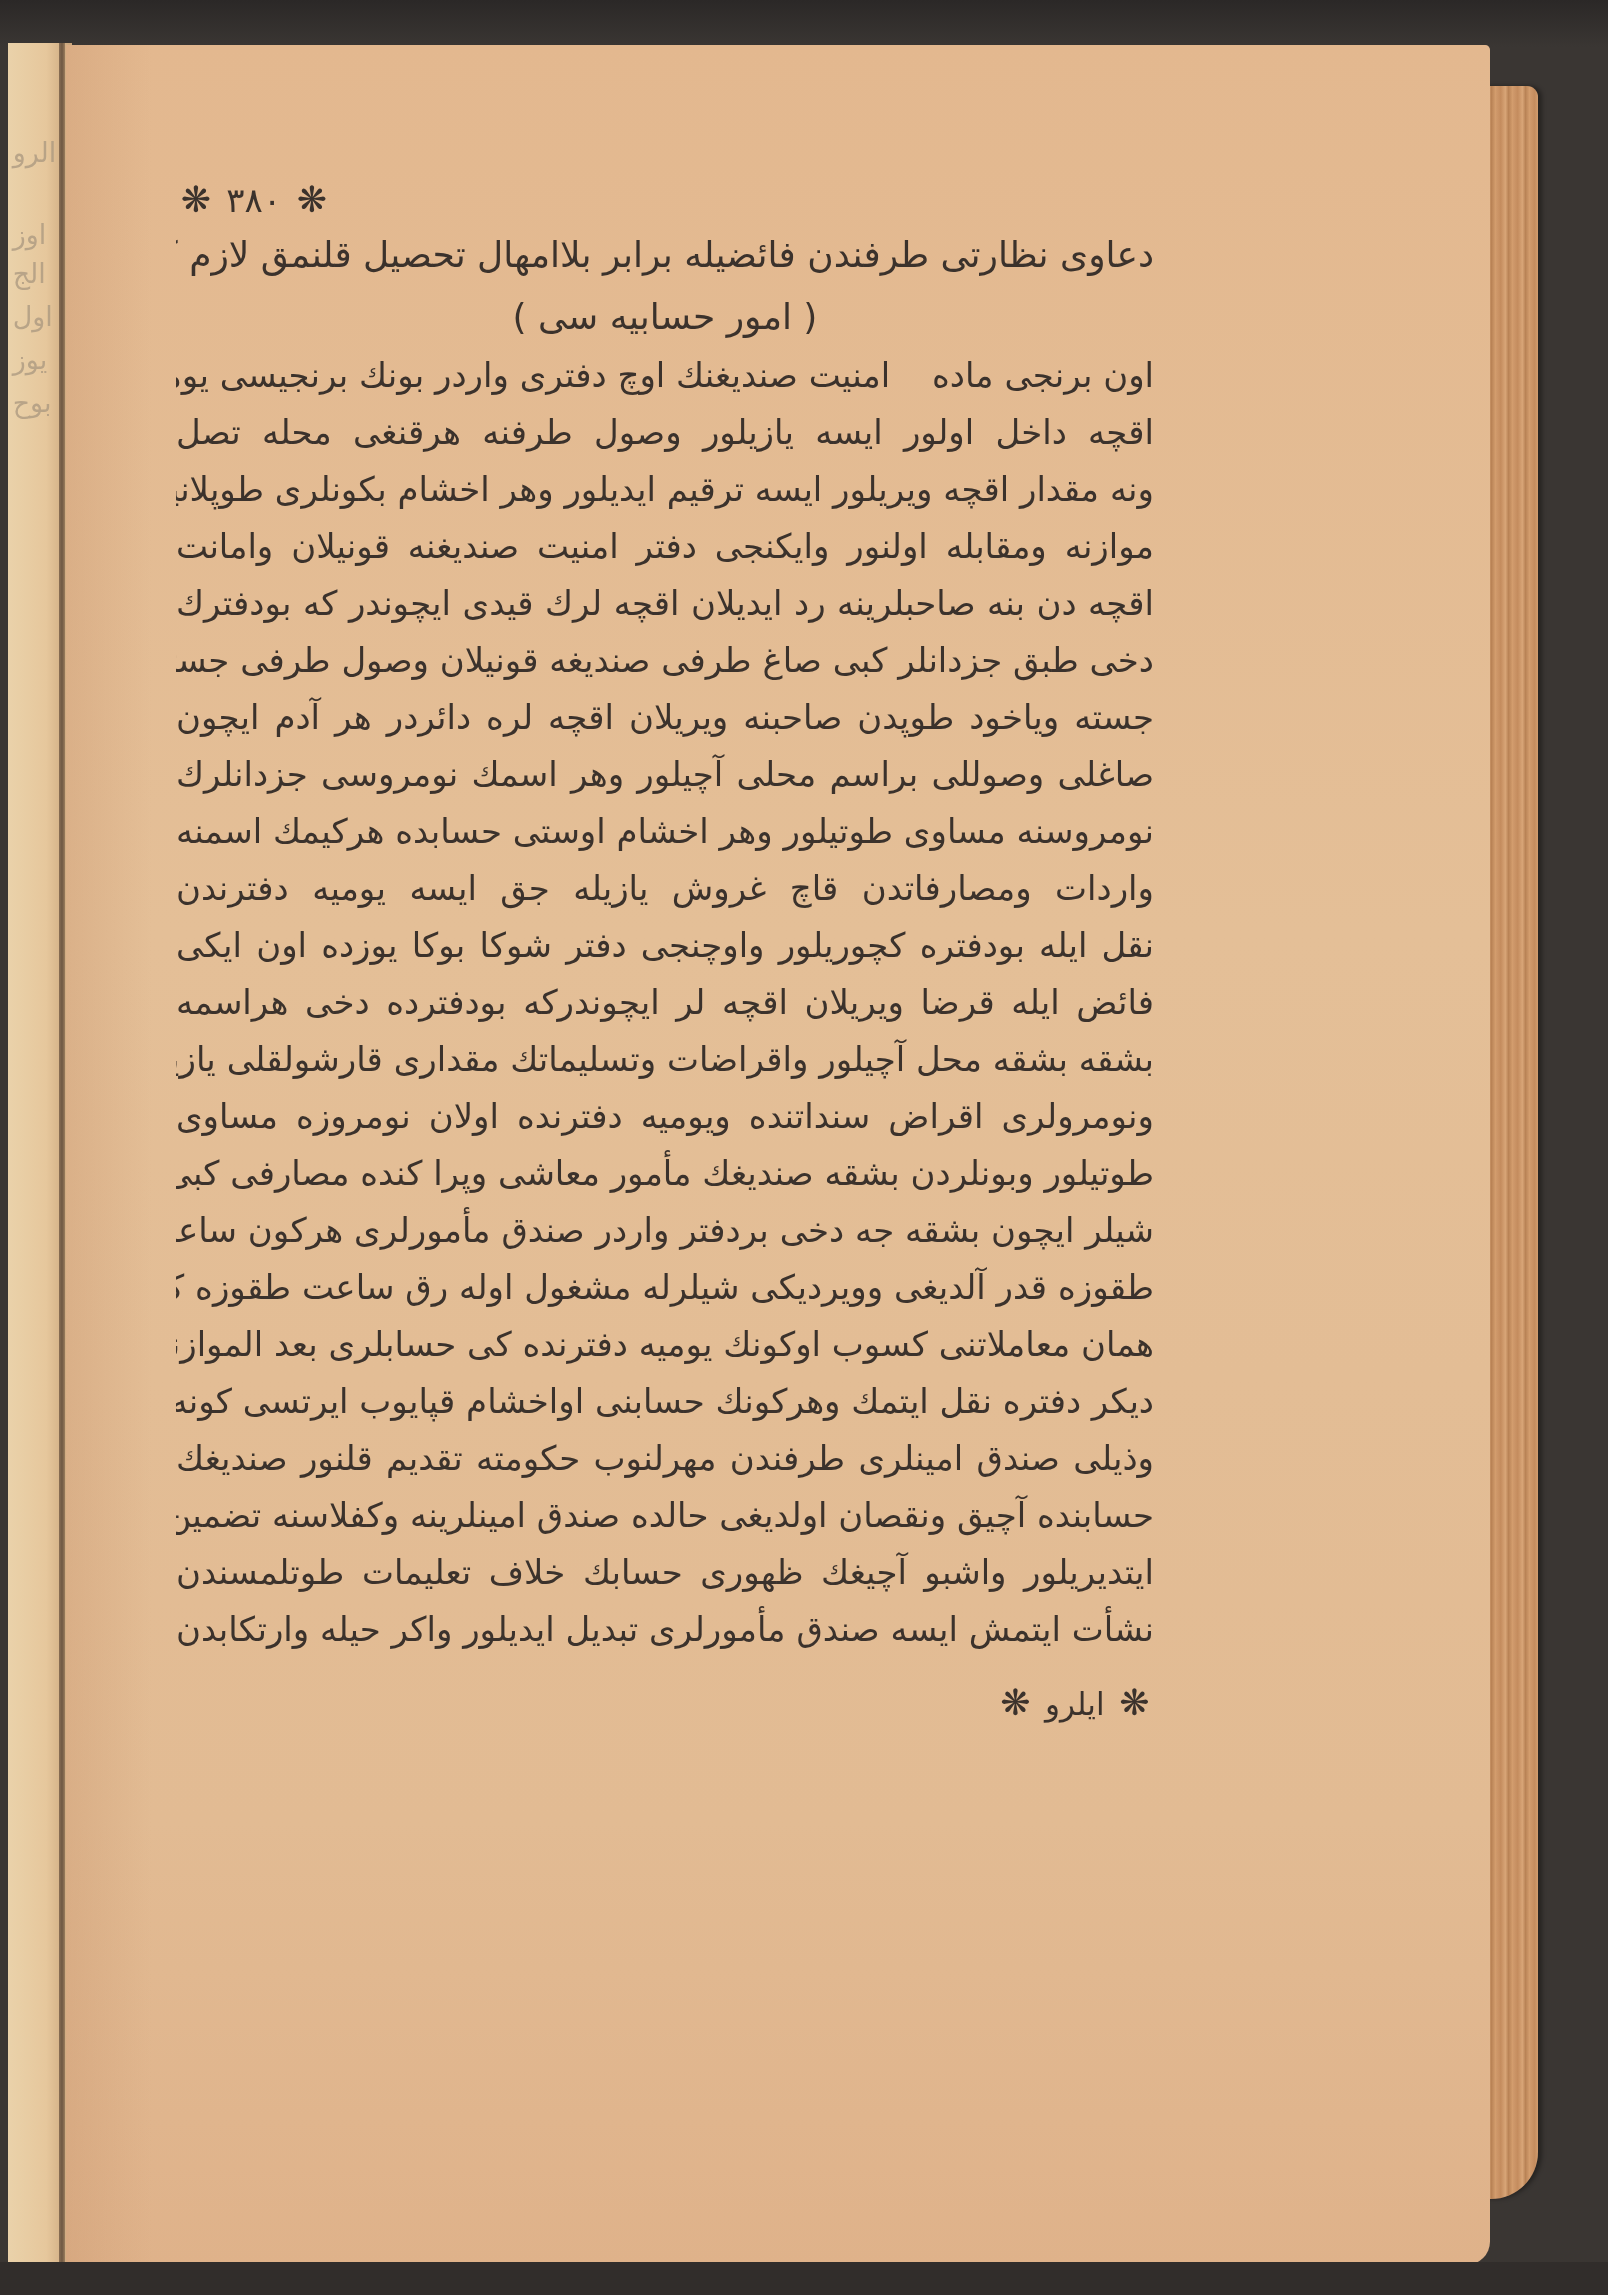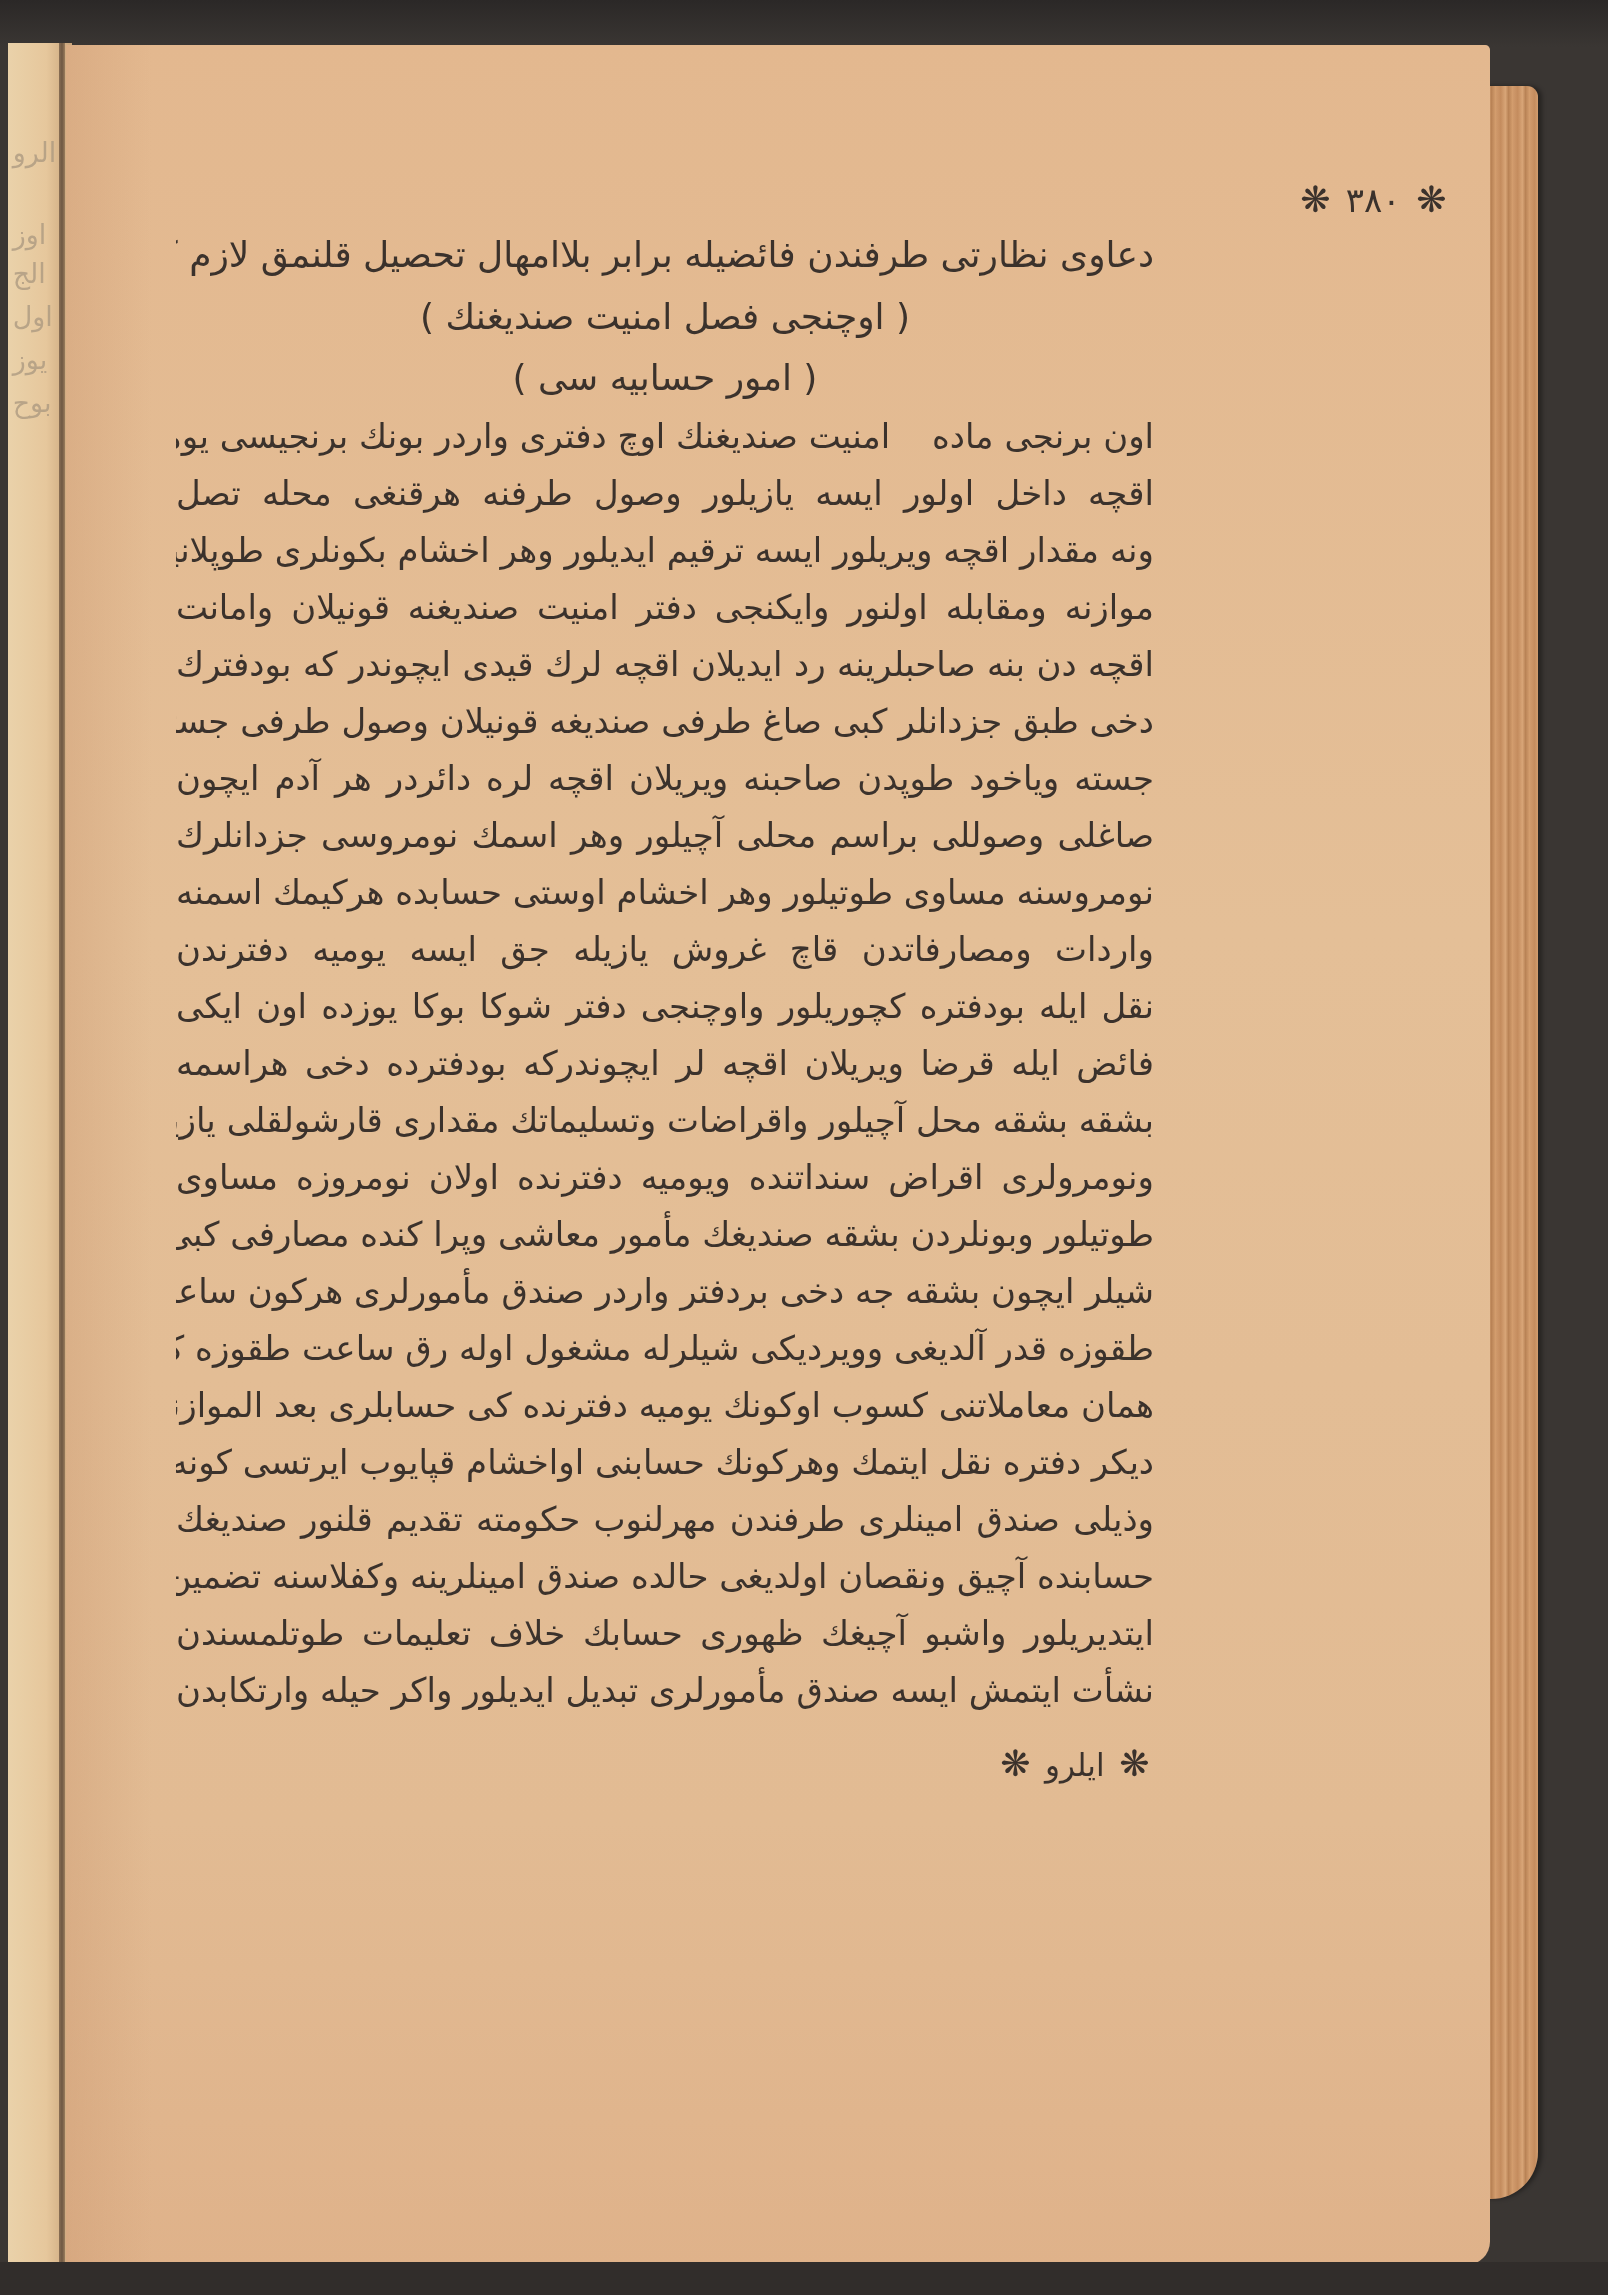--- a/index.html
+++ b/index.html
@@ -52,21 +52,21 @@
     background: #312d2b;
   }
 
   
   .text-block {
     position: absolute; left: 176px; top: 176px; width: 978px;
     direction: rtl; color: #3b322c;
     font-family: "DejaVu Sans", sans-serif;
   }
   .page-number {
-    text-align: right; font-size: 34px; line-height: 47px; height: 47px;
+    text-align: left; font-size: 34px; line-height: 47px; height: 47px;
     margin-right: -297px; 
   }
   .ornament { font-size: 36px; color: #3b322c; display: inline-block; padding: 0 4.7px; }
   .heading-line {
     font-size: 36px; line-height: 63px; height: 63px; text-align: justify;
     text-align-last: justify; white-space: nowrap; overflow: hidden;
   }
   .section-title {
     text-align: center; font-size: 36px; line-height: 61px; height: 61px;
   }
@@ -106,21 +106,20 @@
 
 <div class="text-block">
 
   <div class="page-number">
     <span class="ornament">❋</span>
     <span>٣٨٠</span>
     <span class="ornament">❋</span>
   </div>
 
   <div class="heading-line">دعاوى نظارتى طرفندن فائضيله برابر بلاامهال تحصيل قلنمق لازم كلور</div>
-  <div class="section-title">( اوچنجى فصل امنيت صنديغنك )</div>
   <div class="section-title">( امور حسابيه سى )</div>
 
   <div>
     <div class="body-line">
       <span class="article-label">اون برنجى ماده</span>
       <span>امنيت صنديغنك اوچ دفترى واردر بونك برنجيسى يوميه</span>
     </div>
     <div class="body-line">اقچه داخل اولور ايسه يازيلور وصول طرفنه هرقنغى محله تصل</div>
     <div class="body-line">ونه مقدار اقچه ويريلور ايسه ترقيم ايديلور وهر اخشام بكونلرى طوپلانيلوب</div>
     <div class="body-line">موازنه ومقابله اولنور وايكنجى دفتر امنيت صنديغنه قونيلان وامانت</div>

